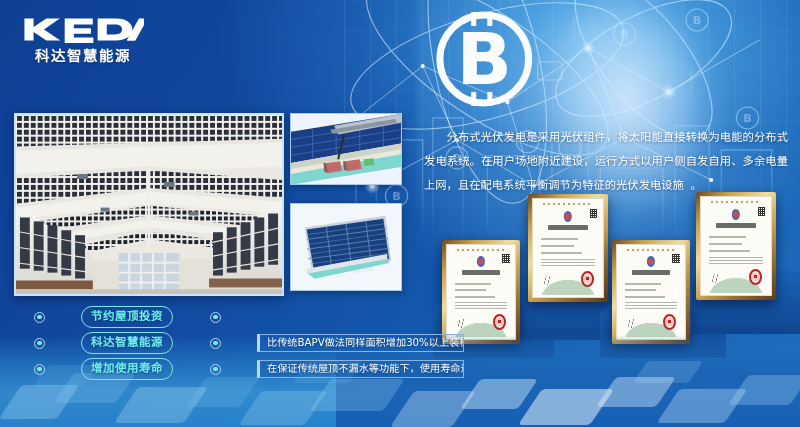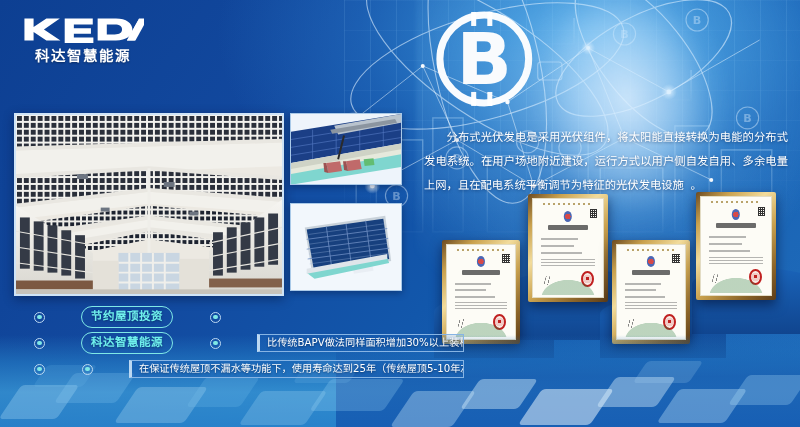--- a/index.html
+++ b/index.html
@@ -500,19 +500,20 @@
 
     <div class="frow">
       <span class="dot"></span>
       <span class="pill">科达智慧能源</span>
       <span class="dot dot2"></span>
       <span class="desc">比传统BAPV做法同样面积增加30%以上装机容量，增加绿电发电量。</span>
     </div>
 
     <div class="frow">
       <span class="dot"></span>
+      <span class="pill">增加使用寿命</span>
       <span class="dot dot2"></span>
       <span class="desc">在保证传统屋顶不漏水等功能下，使用寿命达到25年（传统屋顶5-10年左右）。</span>
     </div>
 
   </div>
 
 </div>
 
 </body></html>

